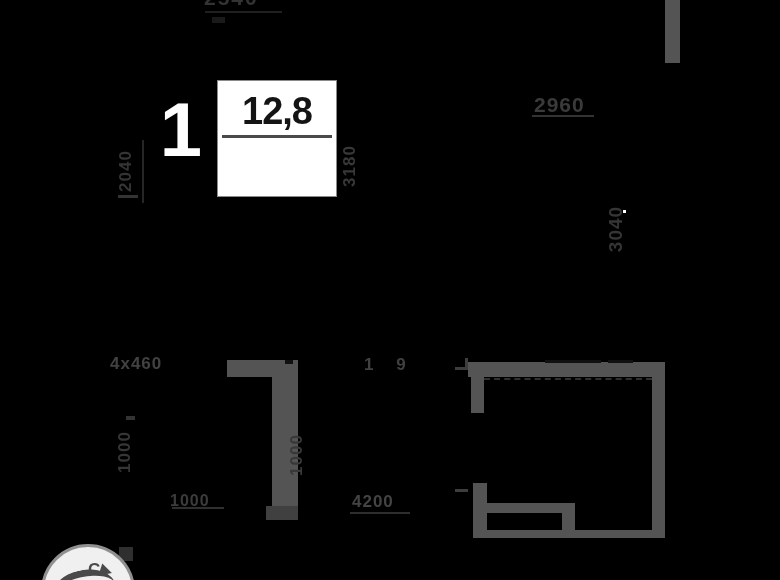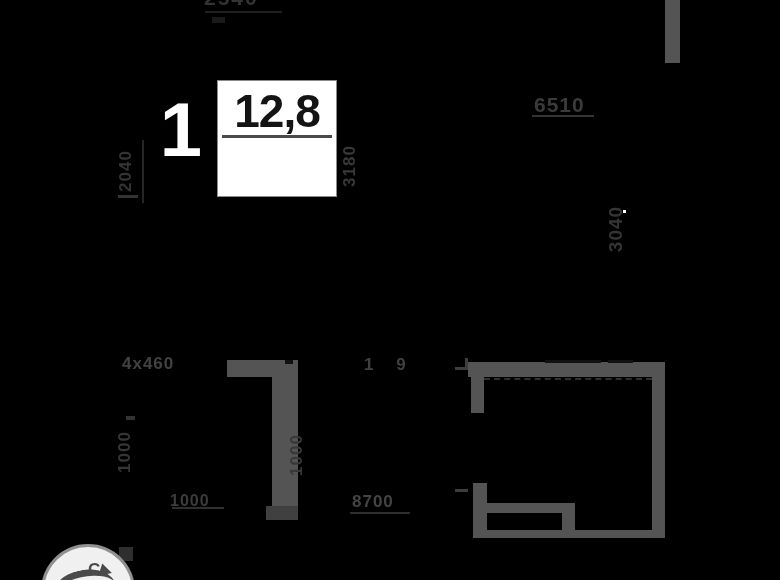--- a/index.html
+++ b/index.html
@@ -26,21 +26,21 @@
     position:absolute; left:156px; top:94px; width:50px;
     color:#ffffff; font-size:76px; font-weight:700; line-height:72px;
     text-align:center;
   }
   .area-box {
     position:absolute; left:218px; top:81px; width:118px; height:115px;
     background:#ffffff; border:4px solid #ffffff; outline:1px solid #8a8a8a;
   }
   .area-cell {
     width:100%; height:50%; display:flex; align-items:center; justify-content:center;
-    color:#141414; font-size:46px; font-weight:700; letter-spacing:-1px;
+    color:#141414; font-size:38px; font-weight:700; letter-spacing:-1px;
   }
   .area-divider { width:100%; height:3px; background:#4a4a4a; margin-top:-2px; margin-bottom:-1px; }
   .area-cell.top { height:52px; }
   .area-cell.bottom { height:52px; }
   
   .top-clip { position:absolute; left:204px; top:-14px; color:#333333;
     font-size:21px; font-weight:700; letter-spacing:2px; }
   
   .glazing { position:absolute; border-top:2px dashed #303030; }
   
@@ -73,35 +73,35 @@
   <div class="top-clip">2540</div>
   <div class="dimline" style="left:205px; top:11px; width:77px; height:2px; background:#202020;"></div>
   <div class="tick" style="left:212px; top:17px; width:13px; height:6px; background:#1a1a1a;"></div>
 
   <div class="unit-number">1</div>
   <div class="area-box">
     <div class="area-cell top">12,8</div>
     <div class="area-divider"></div>
   </div>
 
-  <div class="dimtext" style="left:534px; top:93px; font-size:21px; color:#3a3a3a;">6510</div>
+  <div class="dimtext" style="left:534px; top:93px; font-size:21px; color:#3a3a3a;">2960</div>
   <div class="dimline" style="left:532px; top:115px; width:62px; height:2px; background:#333333;"></div>
 
   <div class="wall" style="left:665px; top:0; width:15px; height:63px;"></div>
 
   <div class="vtext" style="left:93px; top:157px; width:66px; height:28px; line-height:28px; color:#343434;">2040</div>
   <div class="dimline" style="left:142px; top:140px; width:2px; height:63px; background:#262626;"></div>
   <div class="tick" style="left:118px; top:195px; width:20px; height:3px; background:#333333;"></div>
 
   <div class="vtext" style="left:320px; top:153px; width:60px; height:26px; line-height:26px; color:#383838;">3180</div>
 
   <div class="vtext" style="left:580px; top:214px; width:72px; height:30px; line-height:30px; font-size:19px; color:#353535;">3040</div>
   <div class="white-dot"></div>
 
-  <div class="dimtext" style="left:110px; top:354px; color:#424242;margin-left:12px;">4x460</div>
+  <div class="dimtext" style="left:110px; top:354px; color:#424242;">4x460</div>
 
   <div class="wall" style="left:227px; top:360px; width:71px; height:17px;"></div>
   <div class="notch" style="left:285px; top:360px; width:8px; height:4px;"></div>
   <div class="wall" style="left:272px; top:377px; width:26px; height:138px;"></div>
   <div class="wall" style="left:266px; top:506px; width:32px; height:14px; background:#404040;"></div>
 
   <div class="dimtext" style="left:364px; top:355px; letter-spacing:9px; color:#404040;">1 9</div>
 
   <div class="wall" style="left:468px; top:362px; width:197px; height:15px;"></div>
   <div class="notch" style="left:545px; top:360px; width:56px; height:3px;"></div>
@@ -117,21 +117,21 @@
   <div class="tick" style="left:465px; top:358px; width:3px; height:12px; background:#3d3d3d;"></div>
   <div class="tick" style="left:455px; top:489px; width:13px; height:3px; background:#3d3d3d;"></div>
 
   <div class="vtext" style="left:95px; top:439px; width:60px; height:26px; line-height:26px; color:#363636;">1000</div>
   <div class="tick" style="left:126px; top:416px; width:9px; height:4px; background:#333333;"></div>
   <div class="vtext" style="left:268px; top:442px; width:58px; height:26px; line-height:26px; color:#383838;">1000</div>
 
   <div class="dimtext" style="left:170px; top:492px; font-size:16px; color:#3c3c3c;">1000</div>
   <div class="dimline" style="left:172px; top:507px; width:52px; height:2px; background:#303030;"></div>
 
-  <div class="dimtext" style="left:352px; top:492px; font-size:17px; color:#444444;">8700</div>
+  <div class="dimtext" style="left:352px; top:492px; font-size:17px; color:#444444;">4200</div>
   <div class="dimline" style="left:350px; top:512px; width:60px; height:2px; background:#2e2e2e;"></div>
 
   <div class="compass-sq"></div>
   <div class="compass-circle">
     <div class="compass-n">С</div>
   </div>
   <div class="compass-arc"></div>
   <div class="compass-head"></div>
 
 </div>

